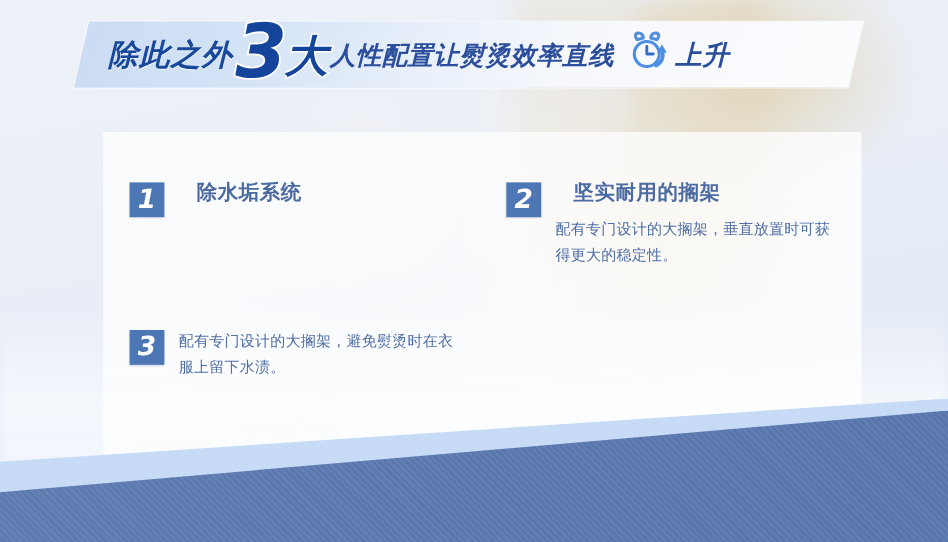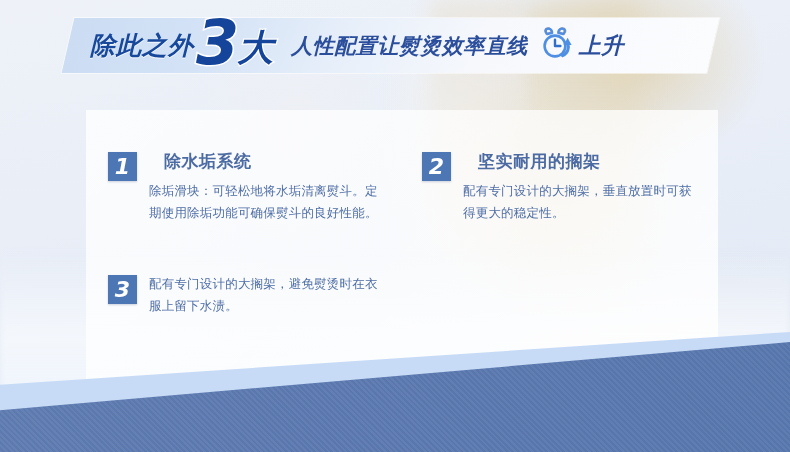--- a/index.html
+++ b/index.html
@@ -122,21 +122,21 @@
     z-index: 2;
   }
   .mid-text {
     font-family: "DejaVu Sans", sans-serif;
     font-size: 21px;
     font-weight: bold;
     font-style: italic;
     color: #2b4e9c;
     letter-spacing: 0.5px;
     white-space: nowrap;
-    margin-left: 18px;
+    margin-left: 2px;
   }
   .clock-icon {
     margin: 0 5px 0 10px;
     flex: none;
     display: block;
   }
   .up-text {
     font-family: Liberation Serif, serif;
     font-size: 22px;
     font-weight: bold;
@@ -250,21 +250,20 @@
       <span class="up-text">上升</span>
     </div>
   </div>
 
   <div class="card">
 
     <div class="feature f1">
       <div class="badge">1</div>
       <div class="ftext">
         <div class="ftitle">除水垢系统</div>
-        <div class="fbody">除垢滑块：可轻松地将水垢清离熨斗。定期使用除垢功能可确保熨斗的良好性能。</div>
       </div>
     </div>
 
     <div class="feature f2">
       <div class="badge">2</div>
       <div class="ftext">
         <div class="ftitle">坚实耐用的搁架</div>
         <div class="fbody">配有专门设计的大搁架，垂直放置时可获得更大的稳定性。</div>
       </div>
     </div>

